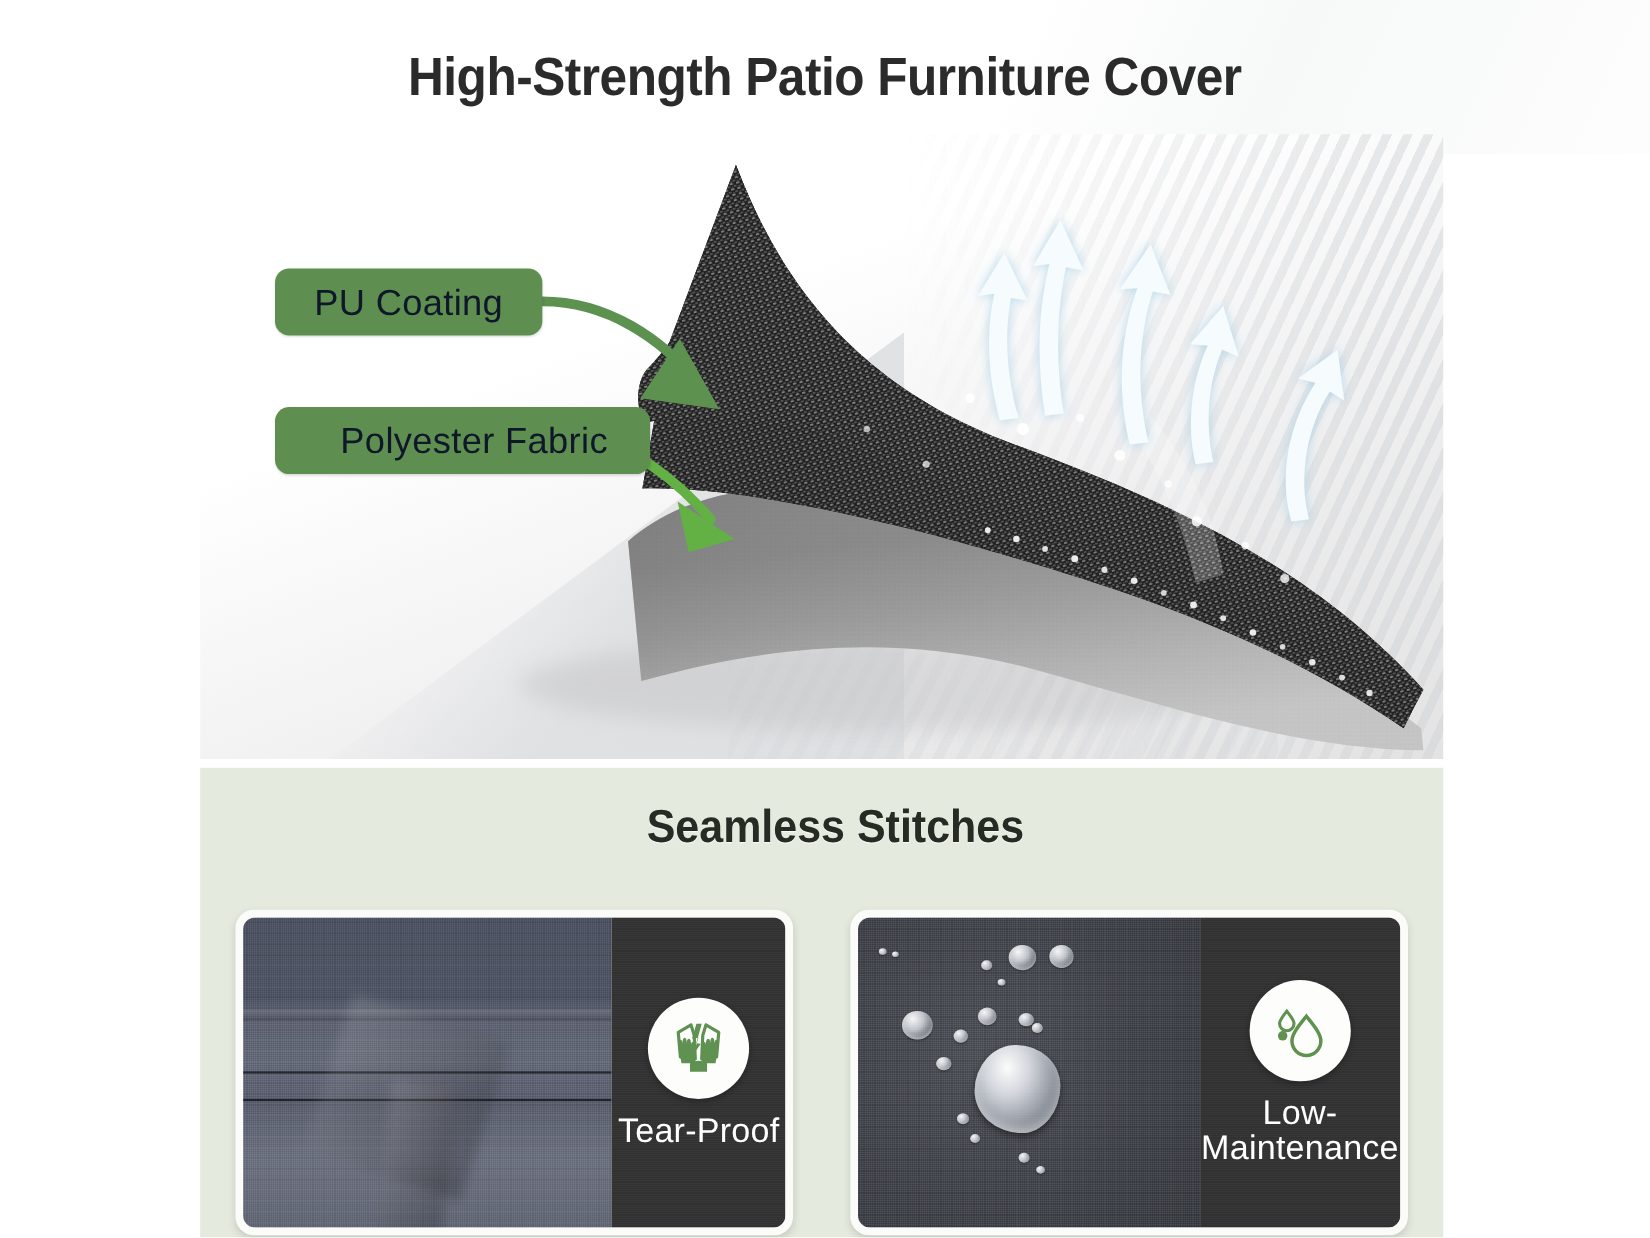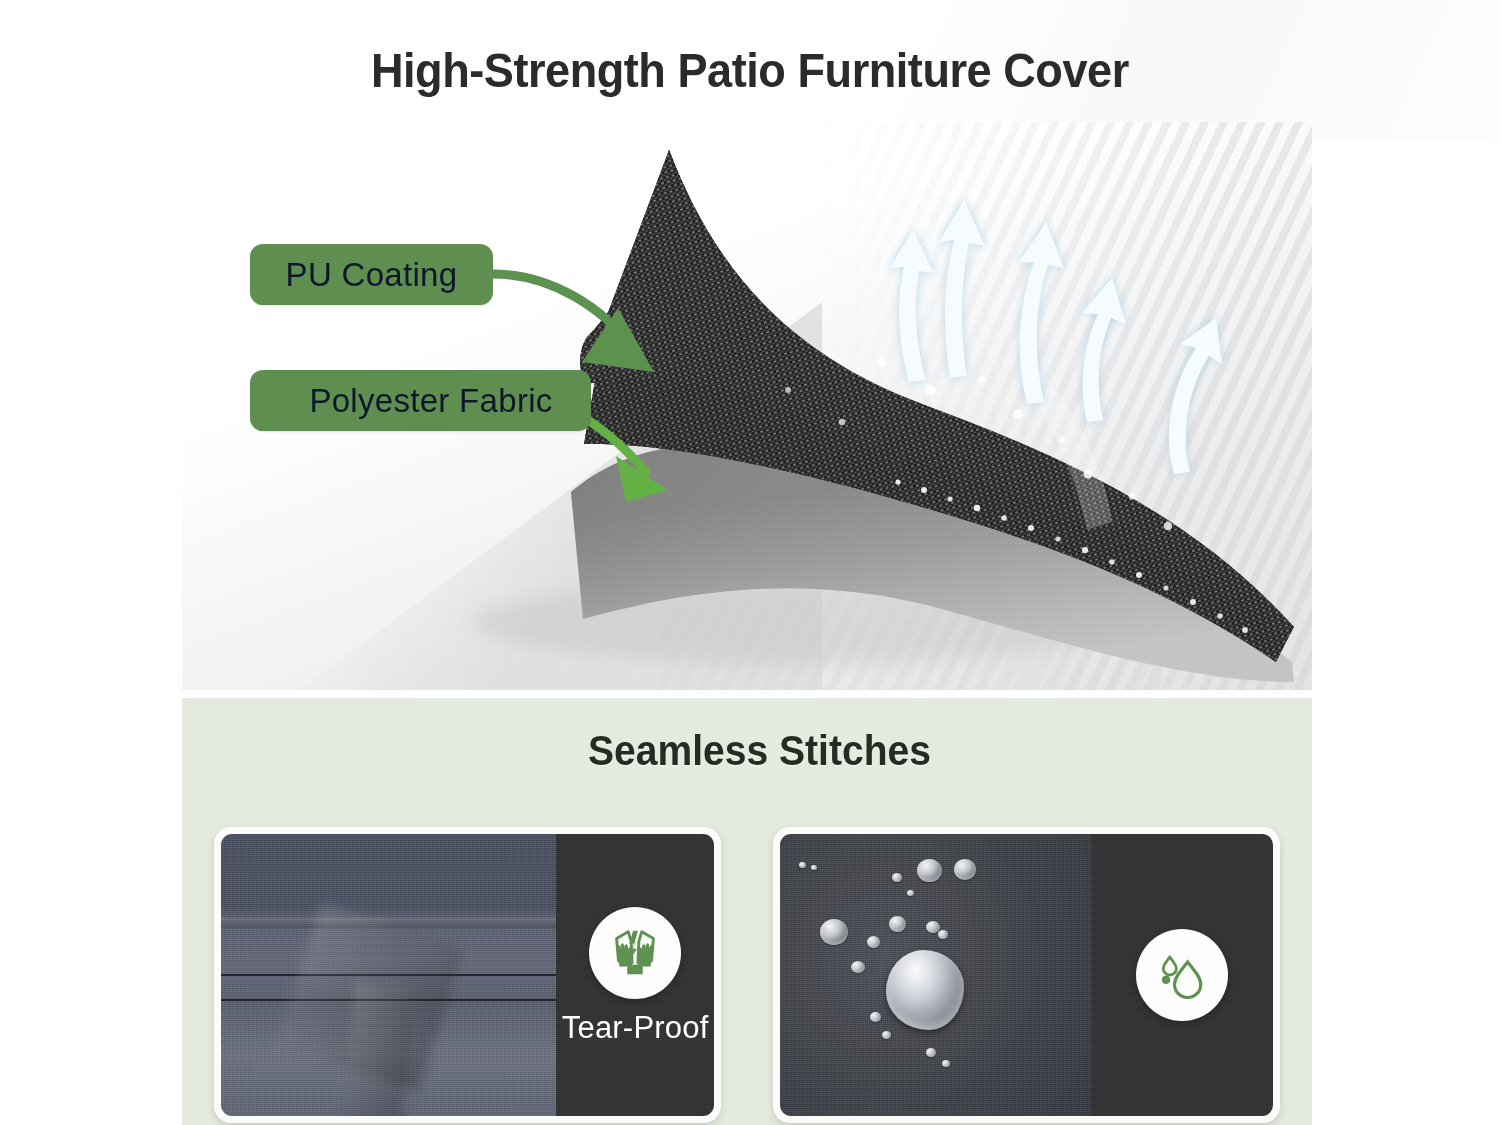--- a/index.html
+++ b/index.html
@@ -469,20 +469,24 @@
           </div>
           <div class="panel">
             <div class="panel-tex"></div>
             <div class="icon-circle">
               <svg width="60" height="60" viewBox="0 0 64 64">
                 <path d="M38 18 C46 28 52 35 52 42 a14 14 0 0 1 -28 0 c0-7 6-14 14-24 z" fill="none" stroke="#5f9150" stroke-width="3.4"></path>
                 <path d="M19 13 C23 18 26 22 26 25 a7 7 0 0 1 -14 0 c0-3 3-7 7-12 z" fill="none" stroke="#5f9150" stroke-width="3"></path>
                 <circle cx="15" cy="37" r="4.6" fill="#5f9150"></circle>
               </svg>
             </div>
+            <div class="panel-label">
+              <span class="l2">Low-</span>
+              <span class="l2">Maintenance</span>
+            </div>
           </div>
         </div>
       </div>
 
     </div>
   </div>
 
 </div>
 
 </body></html>

